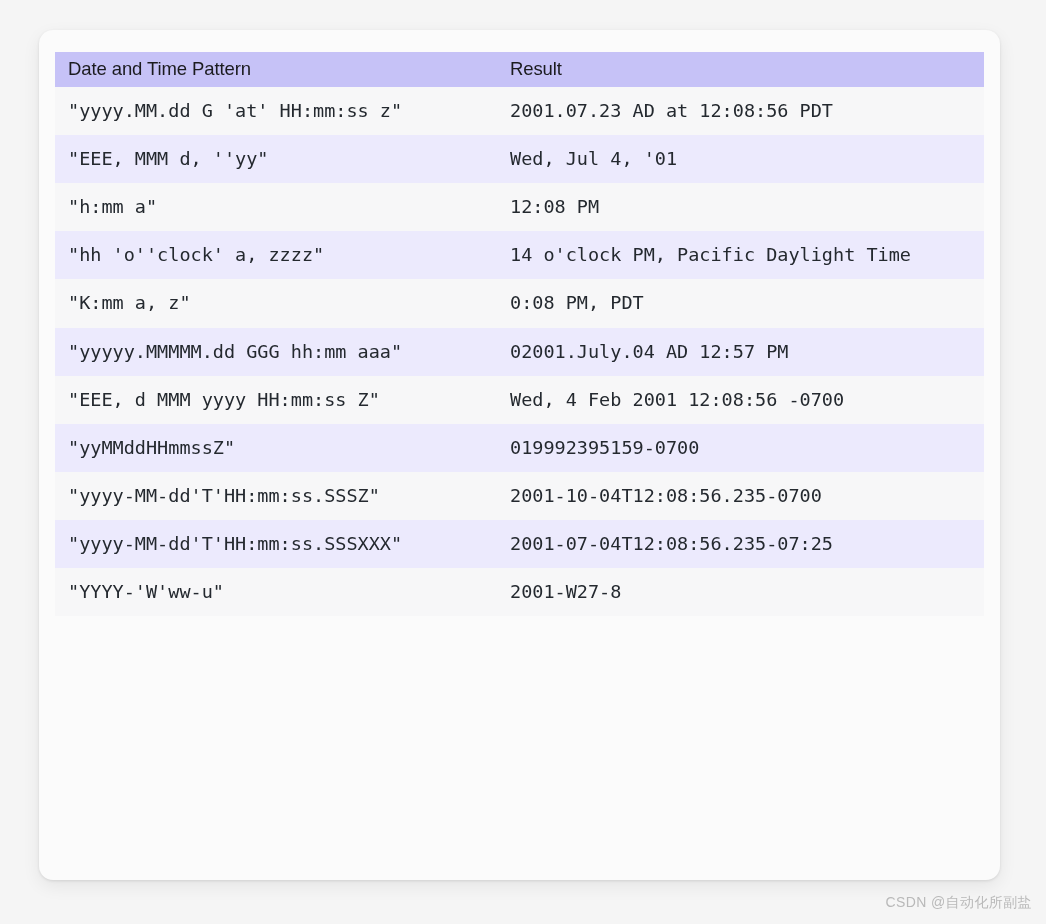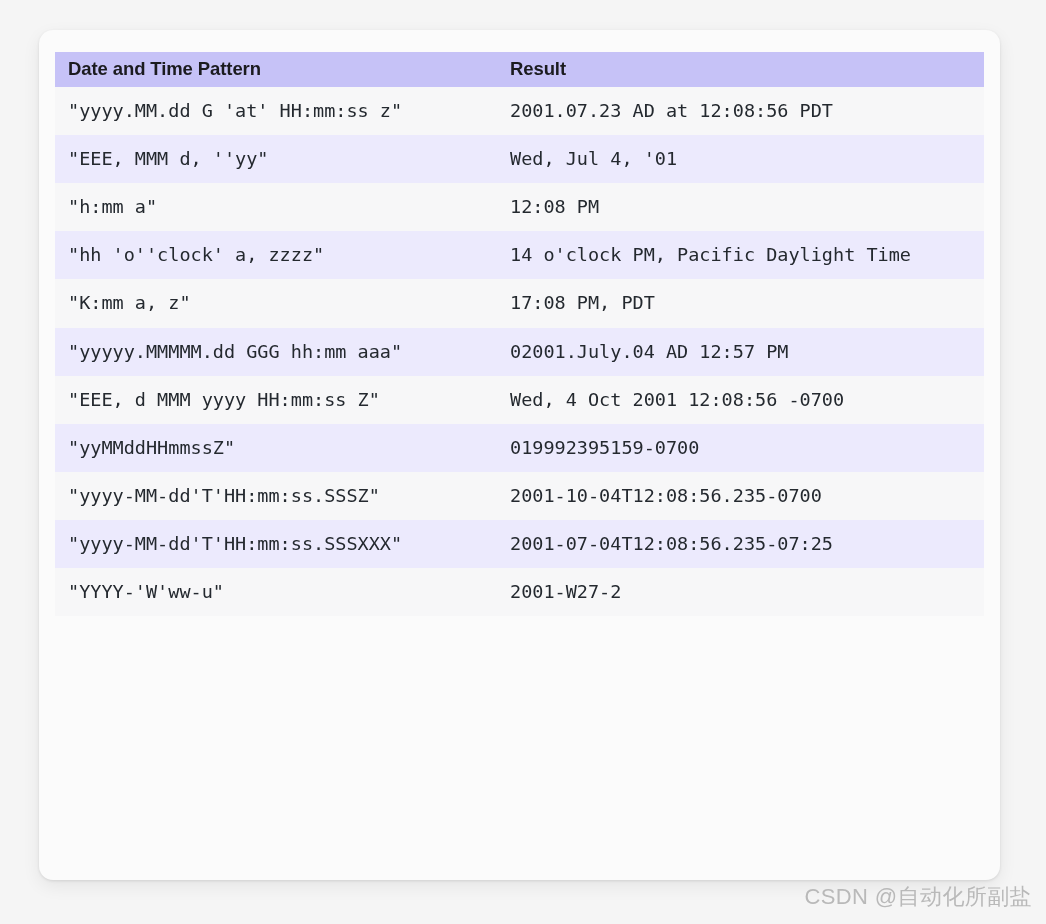--- a/index.html
+++ b/index.html
@@ -37,21 +37,21 @@
   }
 
   .table col.c-pattern { width: 442px; }
   .table col.c-result  { width: 487px; }
 
   .table thead th {
     background: #c6c2f7;
     color: #1b1b1f;
     font-family: "Liberation Sans", sans-serif;
     font-size: 18.5px;
-    font-weight: bold;
+    font-weight: normal;
     text-align: left;
     padding: 6px 0 7px 13px;
     letter-spacing: -0.1px;
     vertical-align: middle;
     height: 31px;
     box-sizing: border-box;
   }
 
   .table tbody td {
     font-family: "DejaVu Sans Mono", monospace;
@@ -68,21 +68,21 @@
   .table tbody tr.odd  td { background: #eceafd; }
 
   .cell-pattern { white-space: pre-wrap; }
   .cell-result  { white-space: pre-wrap; }
 
   .watermark {
     position: absolute;
     right: 14px;
     bottom: 12px;
     font-family: "Liberation Sans", sans-serif;
-    font-size: 22px;
+    font-size: 14px;
     color: #b9b9b9;
     letter-spacing: 0.4px;
     user-select: none;
     white-space: nowrap;
   }
 </style>
 </head>
 <body>
 
 <div class="card">
@@ -109,43 +109,43 @@
         <tr class="even">
           <td class="cell-pattern">"h:mm a"</td>
           <td class="cell-result">12:08 PM</td>
         </tr>
         <tr class="odd">
           <td class="cell-pattern">"hh 'o''clock' a, zzzz"</td>
           <td class="cell-result">14 o'clock PM, Pacific Daylight Time</td>
         </tr>
         <tr class="even">
           <td class="cell-pattern">"K:mm a, z"</td>
-          <td class="cell-result">17:08 PM, PDT</td>
+          <td class="cell-result">0:08 PM, PDT</td>
         </tr>
         <tr class="odd">
           <td class="cell-pattern">"yyyyy.MMMMM.dd GGG hh:mm aaa"</td>
           <td class="cell-result">02001.July.04 AD 12:57 PM</td>
         </tr>
         <tr class="even">
           <td class="cell-pattern">"EEE, d MMM yyyy HH:mm:ss Z"</td>
-          <td class="cell-result">Wed, 4 Oct 2001 12:08:56 -0700</td>
+          <td class="cell-result">Wed, 4 Feb 2001 12:08:56 -0700</td>
         </tr>
         <tr class="odd">
           <td class="cell-pattern">"yyMMddHHmmssZ"</td>
           <td class="cell-result">019992395159-0700</td>
         </tr>
         <tr class="even">
           <td class="cell-pattern">"yyyy-MM-dd'T'HH:mm:ss.SSSZ"</td>
           <td class="cell-result">2001-10-04T12:08:56.235-0700</td>
         </tr>
         <tr class="odd">
           <td class="cell-pattern">"yyyy-MM-dd'T'HH:mm:ss.SSSXXX"</td>
           <td class="cell-result">2001-07-04T12:08:56.235-07:25</td>
         </tr>
         <tr class="even">
           <td class="cell-pattern">"YYYY-'W'ww-u"</td>
-          <td class="cell-result">2001-W27-2</td>
+          <td class="cell-result">2001-W27-8</td>
         </tr>
       </tbody>
   </table>
 </div>
 
 <div class="watermark">CSDN @自动化所副盐</div>
 
 </body></html>

